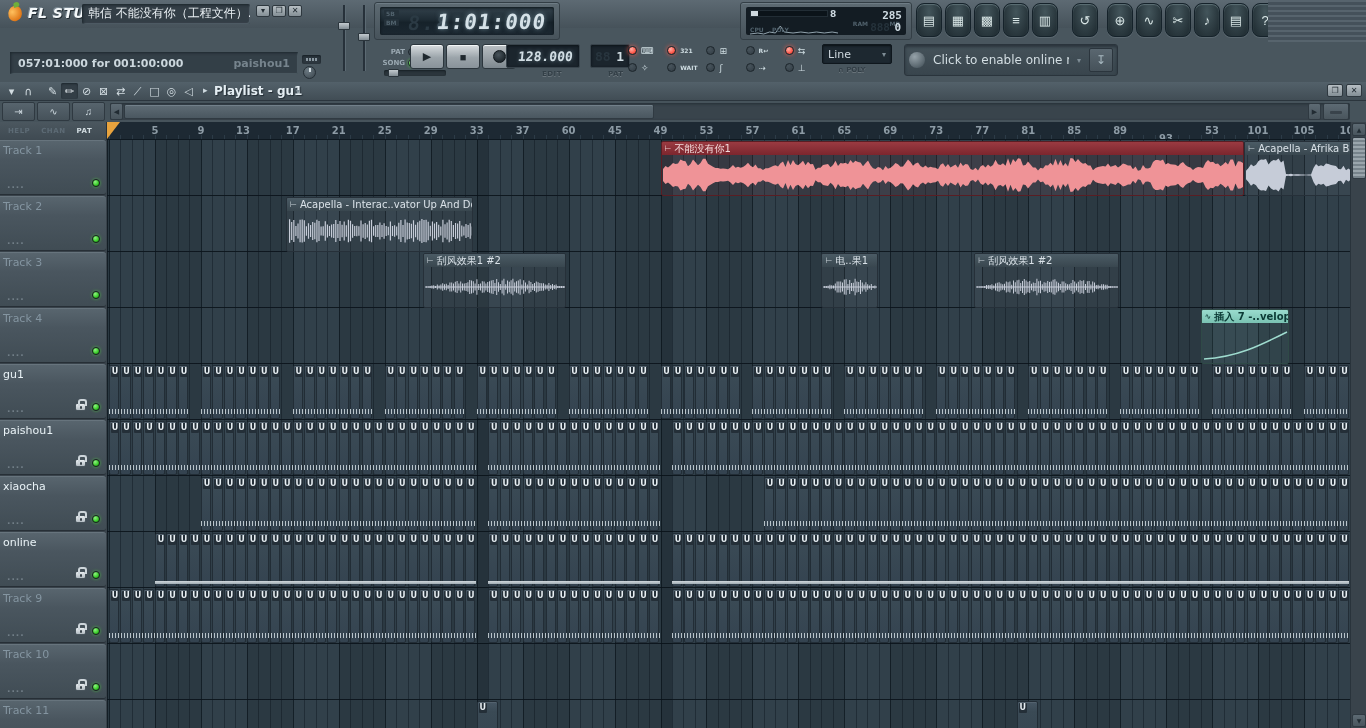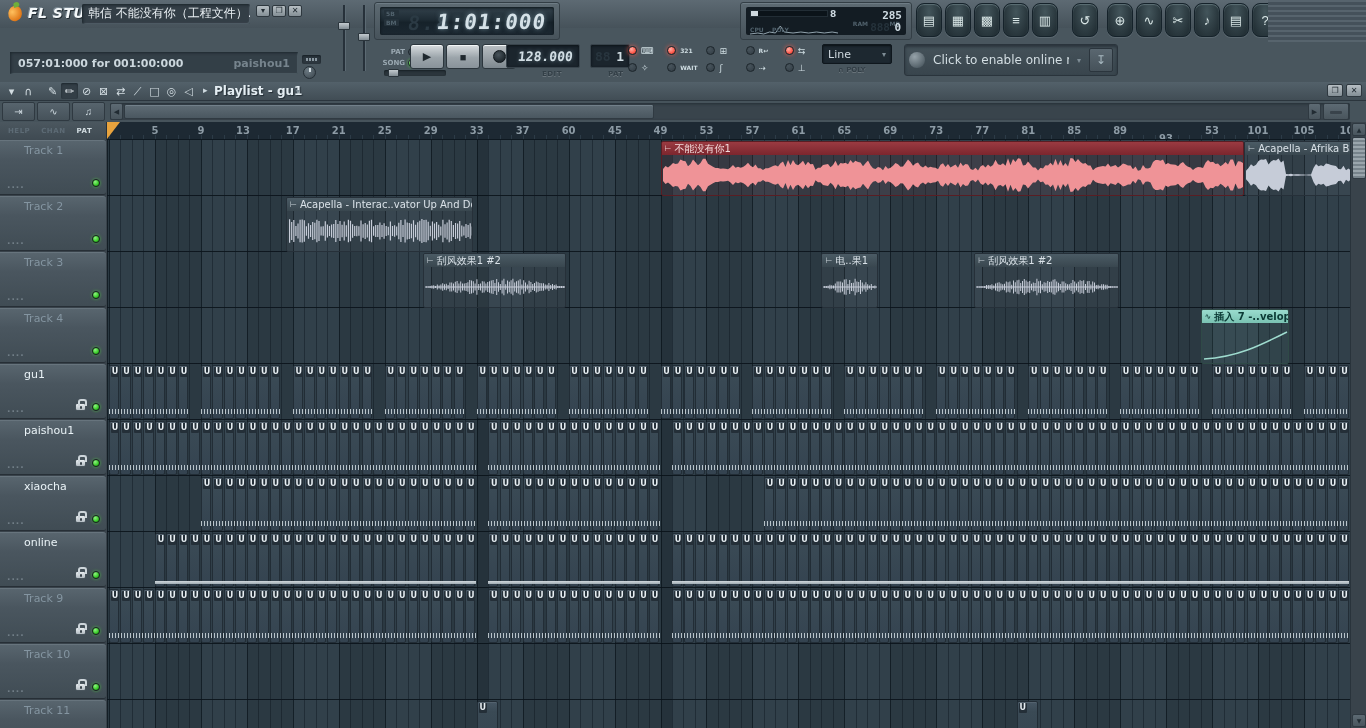--- a/index.html
+++ b/index.html
@@ -155,21 +155,21 @@
   .mlabel{font-size:7px;font-weight:bold;letter-spacing:0.5px;color:#5d6b75}
   .mlabel.active{color:#d3dde2}
   #pl-ruler{position:absolute;left:107px;top:40px;width:1243px;height:18px;background:#1d2933;border-bottom:1px solid #0e1820;overflow:hidden}
   #pl-ruler::after{content:"";position:absolute;left:2px;right:0;bottom:0;height:4px;
         background:repeating-linear-gradient(90deg,#2c3b47 0 1px,transparent 1px 11.49px)}
   .rnum{position:absolute;top:3px;transform:translateX(-50%);font-size:10px;font-weight:bold;color:#8d9ba5}
   #playhead{position:absolute;left:0;top:0;width:13px;height:17px;background:#e8a33d;clip-path:polygon(0 0,100% 0,0 100%);z-index:3}
   #pl-headers{position:absolute;left:0;top:58px;width:107px;height:588px;overflow:hidden;background:#39434b}
   .thead{position:absolute;left:0;width:106px;height:55px;border-radius:0 3px 3px 0;
         background:linear-gradient(#58656e 0%,#4a565f 35%,#404c54 100%);border-top:1px solid #67747d;border-bottom:1px solid #272f36}
-  .tname{position:absolute;left:24px;top:3px;font-size:11px;color:#8495a1}
+  .tname{position:absolute;left:3px;top:3px;font-size:11px;color:#8495a1}
   .tname.custom{color:#e9f2f6}
   .tdots{position:absolute;left:7px;bottom:2px;font-size:9px;font-weight:bold;color:#717e87;letter-spacing:1px}
   .lock{position:absolute;right:20px;bottom:7px;width:11px;height:8px;background:linear-gradient(#e8edf0,#b4bdc3);
         border:1px solid #49555d;border-radius:2px}
   .lock::before{content:"";position:absolute;left:2px;top:-5px;width:5px;height:5px;border:2px solid #cdd5da;border-bottom:none;border-radius:3px 3px 0 0}
   .lock::after{content:"";position:absolute;left:4px;top:2px;width:2px;height:3px;background:#39434b;border-radius:1px}
   .led{position:absolute;right:6px;bottom:7px;width:8px;height:8px;border-radius:50%;border:1px solid #16251c;
         background:radial-gradient(circle at 35% 30%,#90f281,#37cb27 60%,#1b7d12);box-shadow:0 0 3px rgba(80,225,60,.65)}
   #pl-content{position:absolute;left:107px;top:58px;width:1243px;height:588px;overflow:hidden;background:#2d3c46}
   .gridlines{position:absolute;inset:0;

